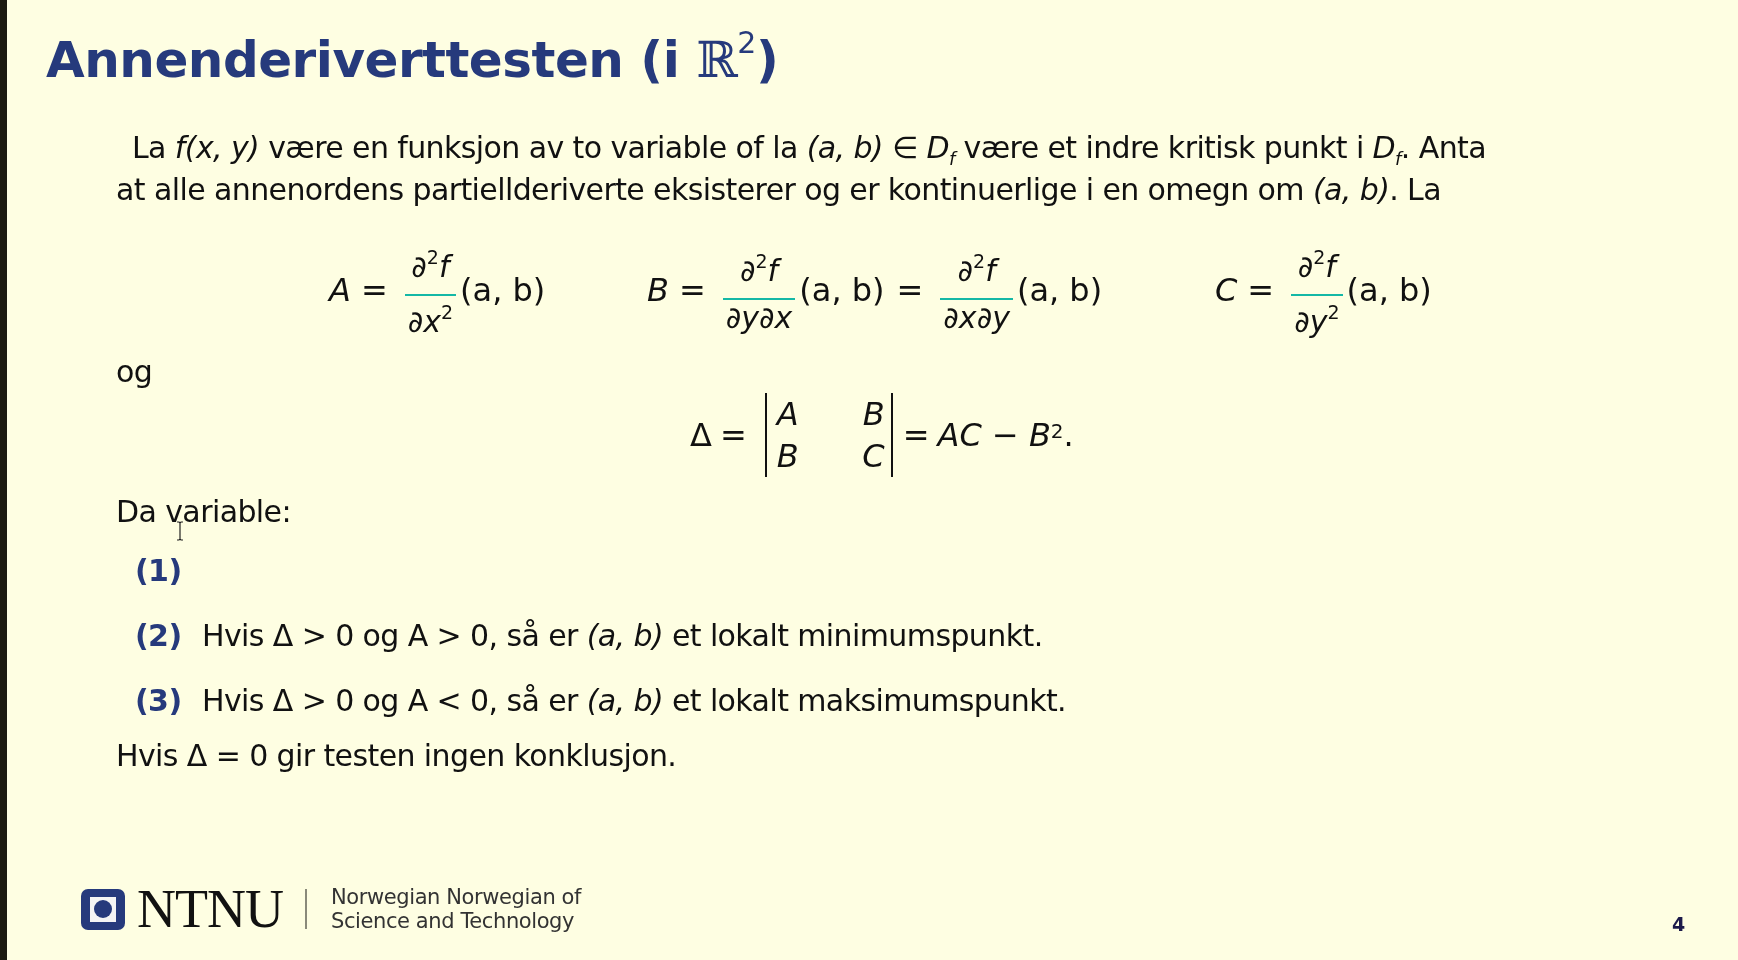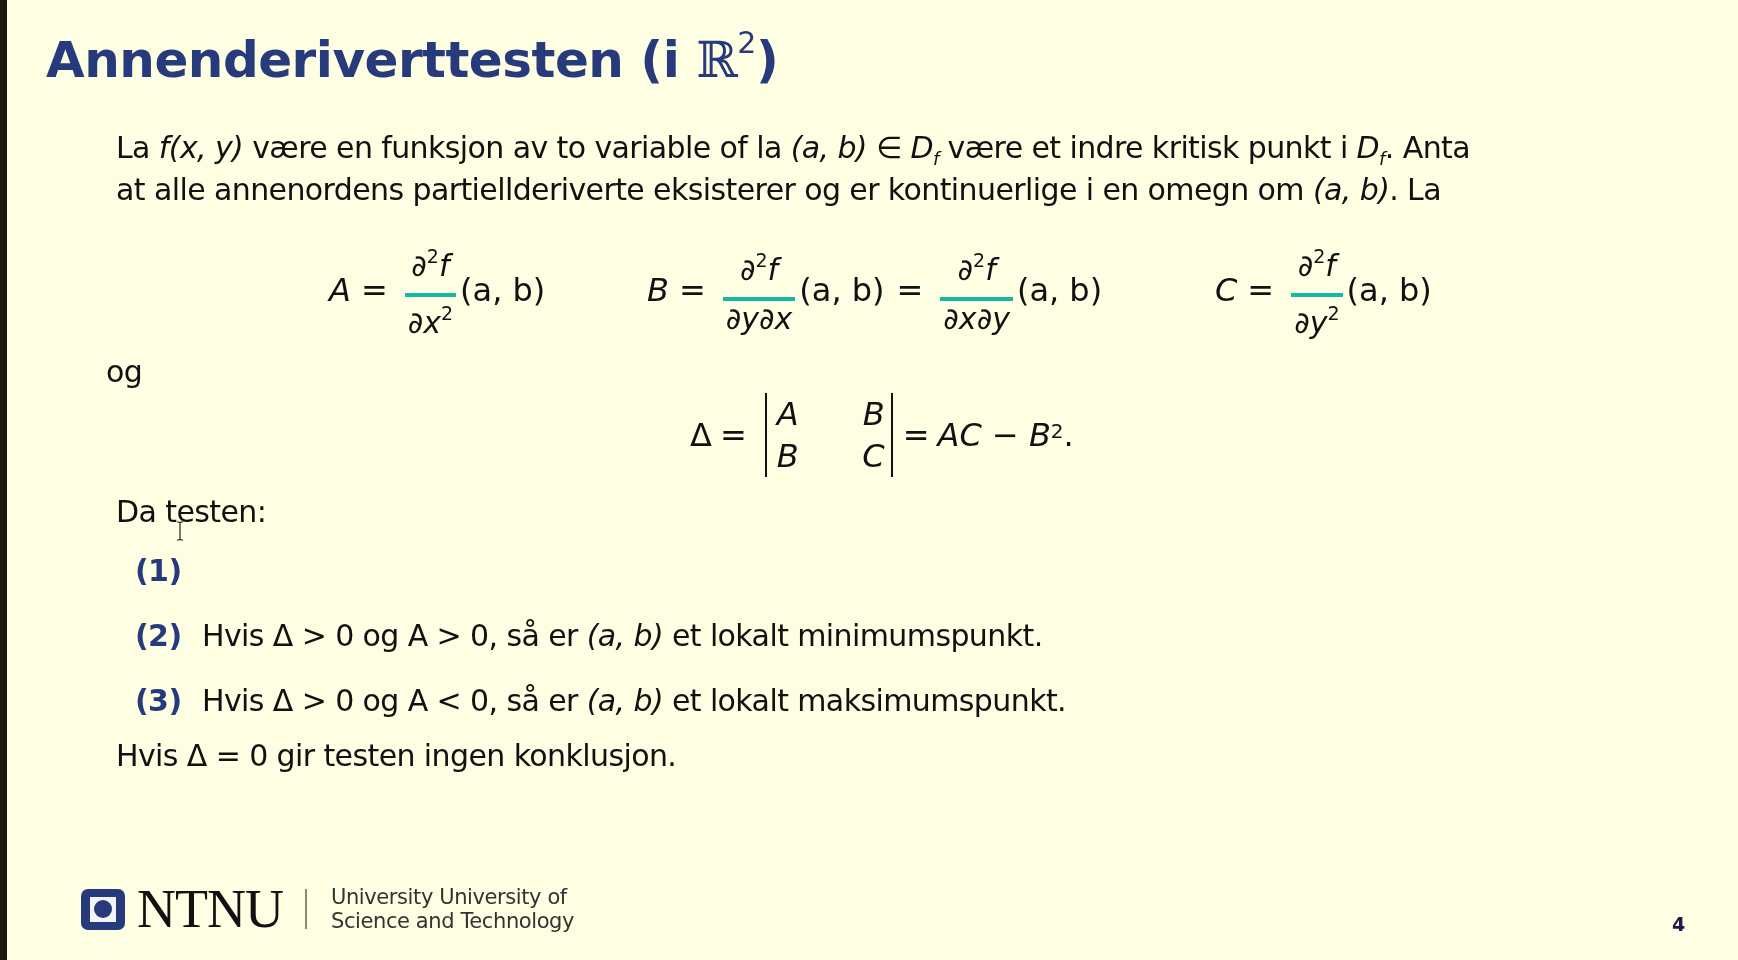--- a/index.html
+++ b/index.html
@@ -19,36 +19,36 @@
     font-size: 50px; letter-spacing: -0.5px;
     color: #263a7c; white-space: nowrap; line-height: 70px;
   }
   .title .bb { font-family: "DejaVu Serif", serif; font-weight: normal; }
   .title sup { font-size: 30px; font-weight: normal; position: relative; top: -6px; }
 
   .text { position: absolute; font-size: 30px; white-space: nowrap; line-height: 40px; letter-spacing: -0.6px; }
   .m { font-style: italic; }
   .sub { font-size: 18px; font-style: italic; position: relative; top: 7px; }
 
-  .para1 { left: 109px; top: 128px; }
+  .para1 { left: 125px; top: 128px; }
   .para2 { left: 109px; top: 170px; }
 
   
   .eq { position: absolute; top: 245px; height: 90px; display: flex; align-items: center; font-size: 32px; white-space: nowrap; }
   .eq .frac { display: inline-flex; flex-direction: column; align-items: center; margin: 0 3px; font-size: 30px; line-height: 34px; }
   .eq .frac .num { padding: 0 3px 10px; font-style: italic; }
-  .eq .frac .den { padding: 1px 3px 0; border-top: 4px solid #14b8a6; font-style: italic; }
+  .eq .frac .den { padding: 1px 3px 0; border-top: 2px solid #14b8a6; font-style: italic; }
   .eq .frac sup { font-size: 19px; font-style: normal; position: relative; top: -2px; }
   .eq .eqsign { margin: 0 14px 0 10px; }
   .eq .args { font-style: normal; margin-left: 1px; }
   .eq-a { left: 322px; }
   .eq-b { left: 640px; }
   .eq-c { left: 1208px; }
 
-  .og { left: 99px; top: 352px; }
+  .og { left: 109px; top: 352px; }
 
   .det { position: absolute; left: 683px; top: 390px; height: 90px; display: flex; align-items: center; font-size: 32px; white-space: nowrap; }
   .det .matrix { display: inline-grid; grid-template-columns: 64px 44px; grid-template-rows: 42px 42px; border-left: 2px solid #111; border-right: 2px solid #111; padding: 0 6px 0 10px; margin: 0 10px; font-style: italic; line-height: 42px; }
   .det .matrix span:nth-child(2n) { text-align: right; }
   .det sup { font-size: 20px; position: relative; top: -4px; }
 
   .da { left: 109px; top: 492px; }
 
   .item { position: absolute; left: 128px; font-size: 30px; white-space: nowrap; line-height: 40px; letter-spacing: -0.6px; display: flex; }
   .item .lab { color: #263a7c; font-weight: bold; width: 67px; display: inline-block; }
@@ -135,21 +135,21 @@
       <span>B</span>
       <span>B</span>
       <span>C</span>
     </span>
     <span style="margin-right:8px">=</span>
     <span class="m">AC − B</span>
       <sup>2</sup>
       <span>.</span>
   </div>
 
-  <div class="text da">Da testen:</div>
+  <div class="text da">Da variable:</div>
 
   <svg class="cursor-ibeam" viewBox="0 0 8 20">
     <path d="M1 1 H3 L4 2 L5 1 H7 M4 2 V18 M1 19 H3 L4 18 L5 19 H7" stroke="#222" stroke-width="1.2" fill="none"></path>
   </svg>
 
   <div class="item item1">
     <span class="lab">(1)</span>
   </div>
   <div class="item item2">
     <span class="lab">(2)</span>
@@ -163,19 +163,19 @@
   <div class="text final">Hvis Δ = 0 gir testen ingen konklusjon.</div>
 
   <div class="footer-logo">
     <div class="logo-box">
       <div class="inner"></div>
       <div class="dot"></div>
     </div>
     <span class="logo-word">NTNU</span>
     <div class="logo-sep"></div>
     <div class="logo-tag">
-      <div>University University of</div>
+      <div>Norwegian Norwegian of</div>
       <div>Science and Technology</div>
     </div>
   </div>
 
   <div class="page-num">4</div>
 </div>
 
 </body></html>

